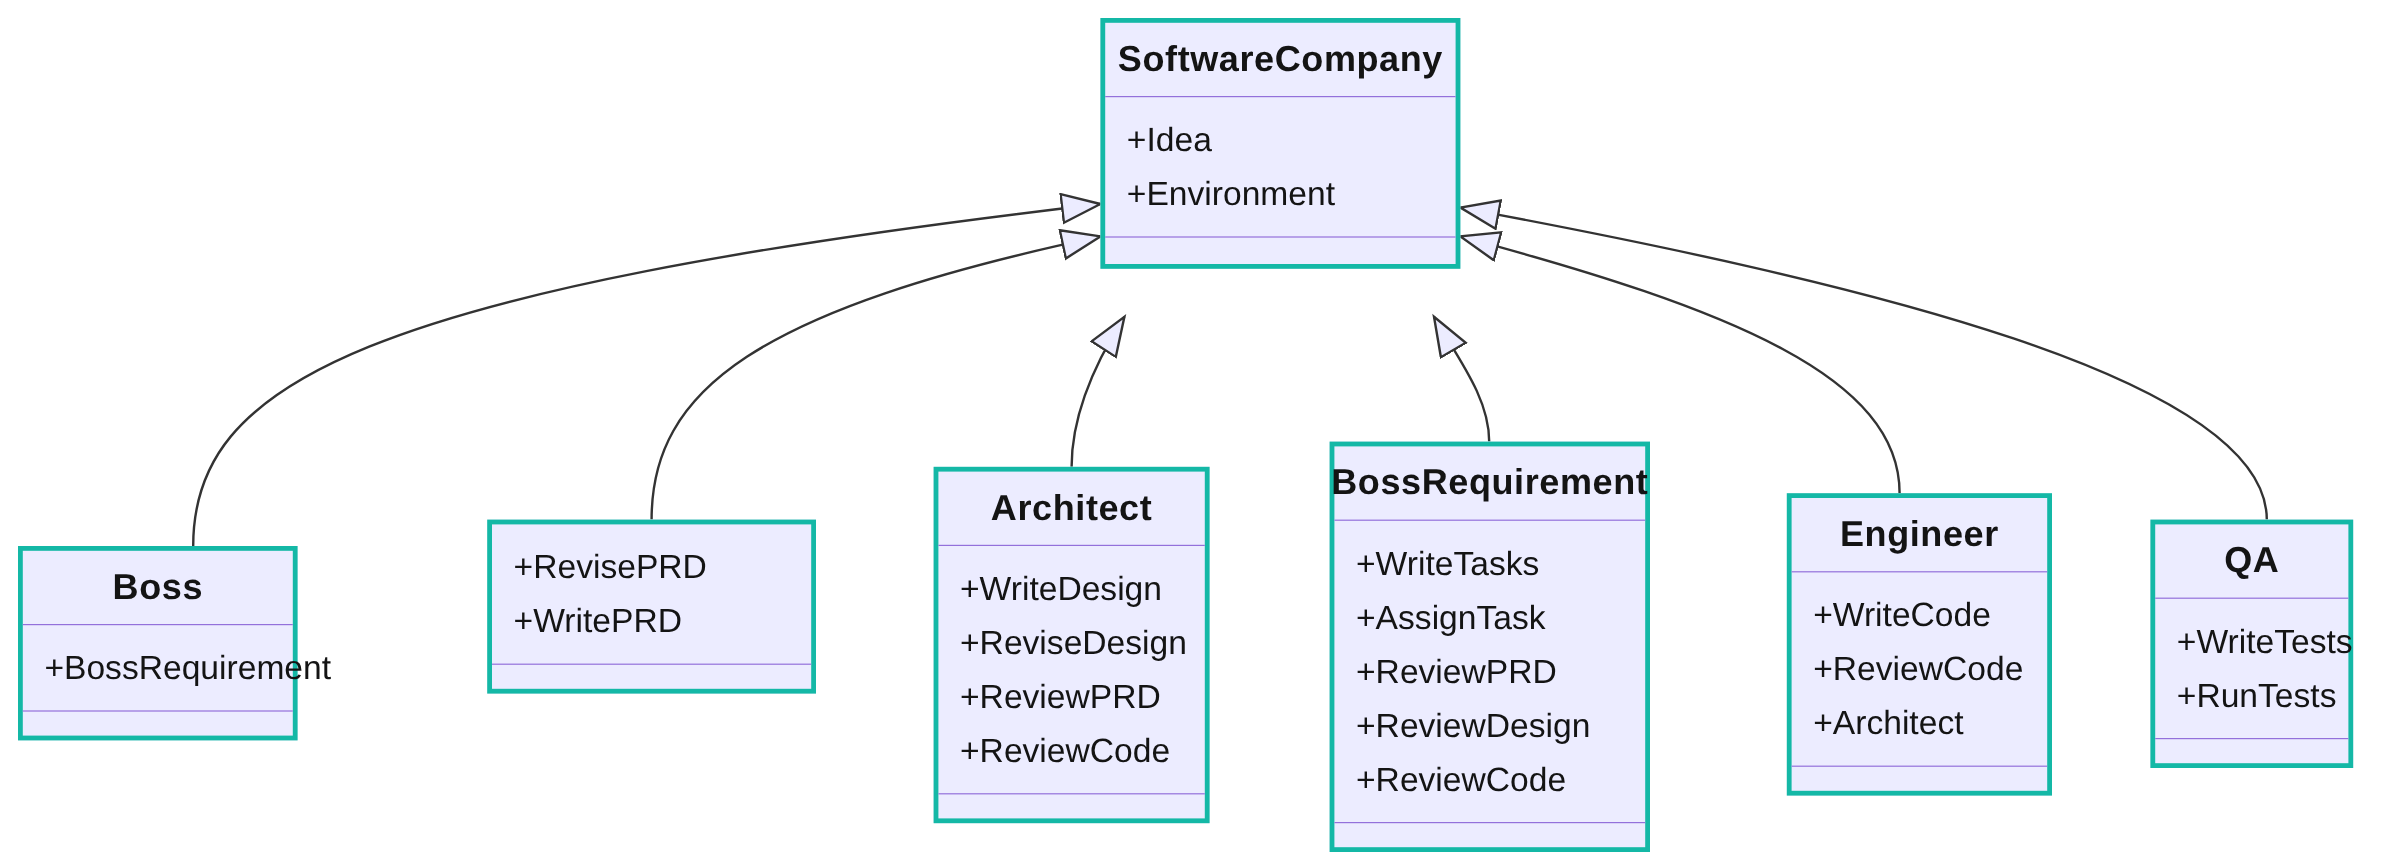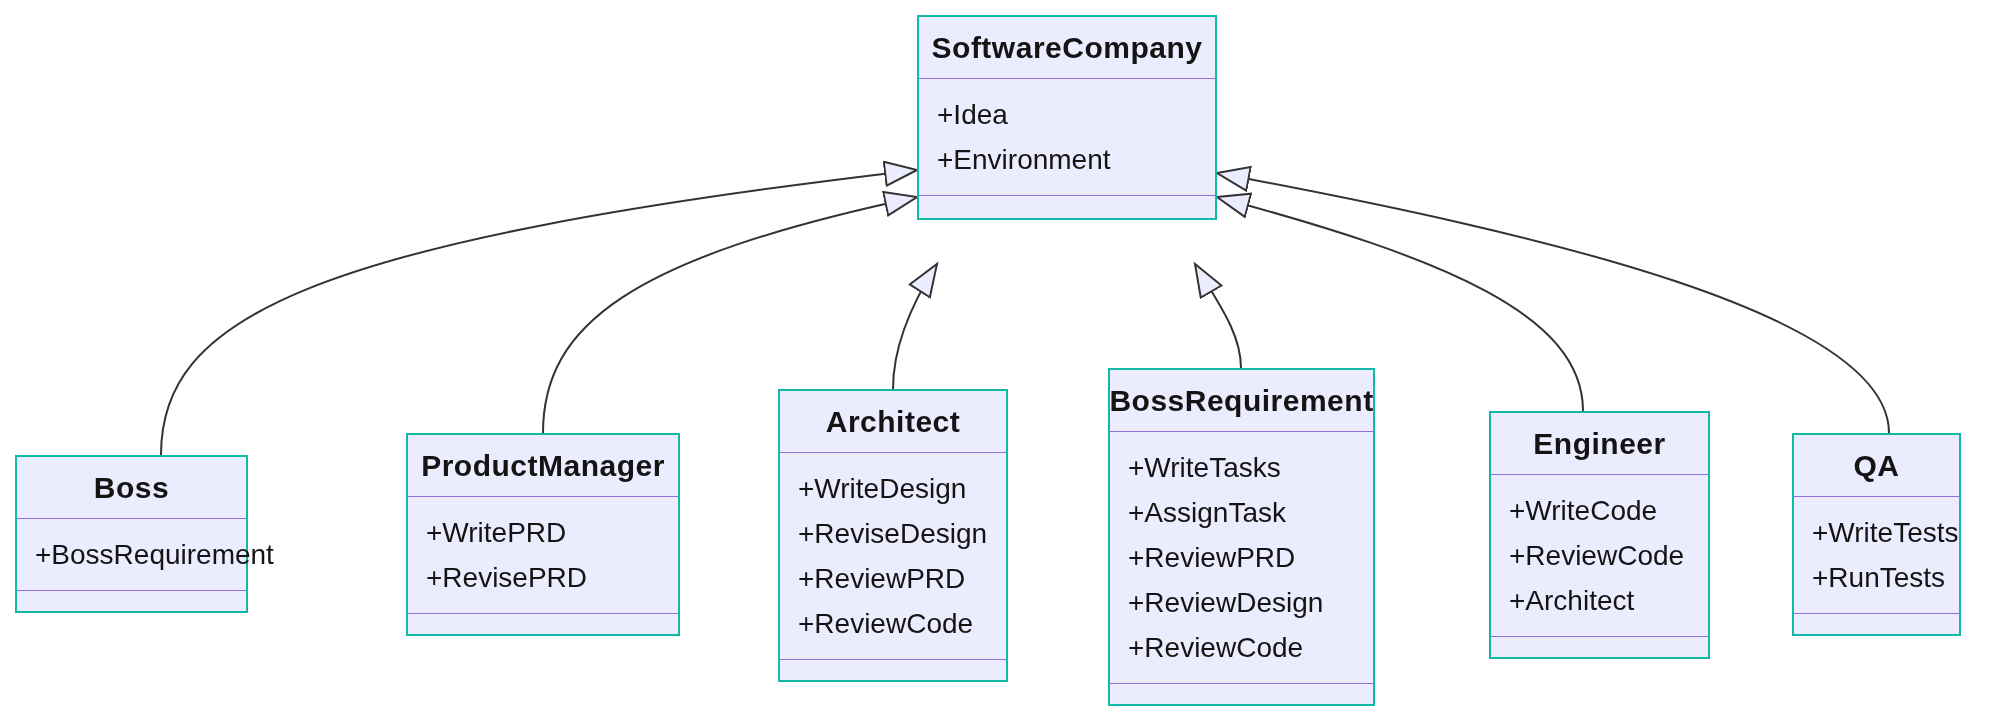--- a/index.html
+++ b/index.html
@@ -17,21 +17,21 @@
     width: 2003px; height: 722px;
   }
   .edge {
     fill: none;
     stroke: #333333;
     stroke-width: 2px;
   }
   .uml-class {
     position: absolute;
     background: #ECECFF;
-    border: 2px solid #14b8a6;
+    border: 4px solid #14b8a6;
     box-sizing: border-box;
     color: #141414;
   }
   .uml-title {
     height: 61px;
     display: flex;
     align-items: center;
     justify-content: center;
     font-weight: bold;
     font-size: 30px;
@@ -91,24 +91,23 @@
 
   <div class="uml-class c-boss">
     <div class="uml-title">Boss</div>
     <div class="uml-members">
       <div class="uml-member">+BossRequirement</div>
     </div>
     <div class="uml-empty"></div>
   </div>
 
   <div class="uml-class c-prodmgr">
-    <div class="uml-title">ProductManager</div>
     <div class="uml-members">
+      <div class="uml-member">+RevisePRD</div>
       <div class="uml-member">+WritePRD</div>
-      <div class="uml-member">+RevisePRD</div>
     </div>
     <div class="uml-empty"></div>
   </div>
 
   <div class="uml-class c-architect">
     <div class="uml-title">Architect</div>
     <div class="uml-members">
       <div class="uml-member">+WriteDesign</div>
       <div class="uml-member">+ReviseDesign</div>
       <div class="uml-member">+ReviewPRD</div>

